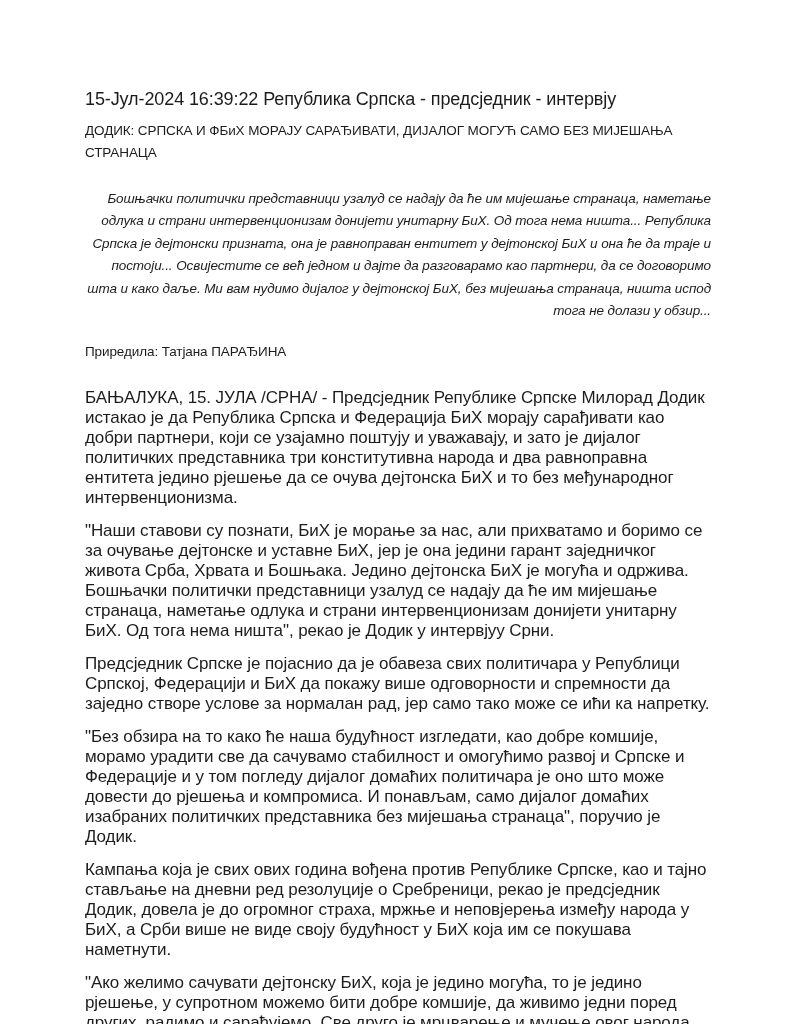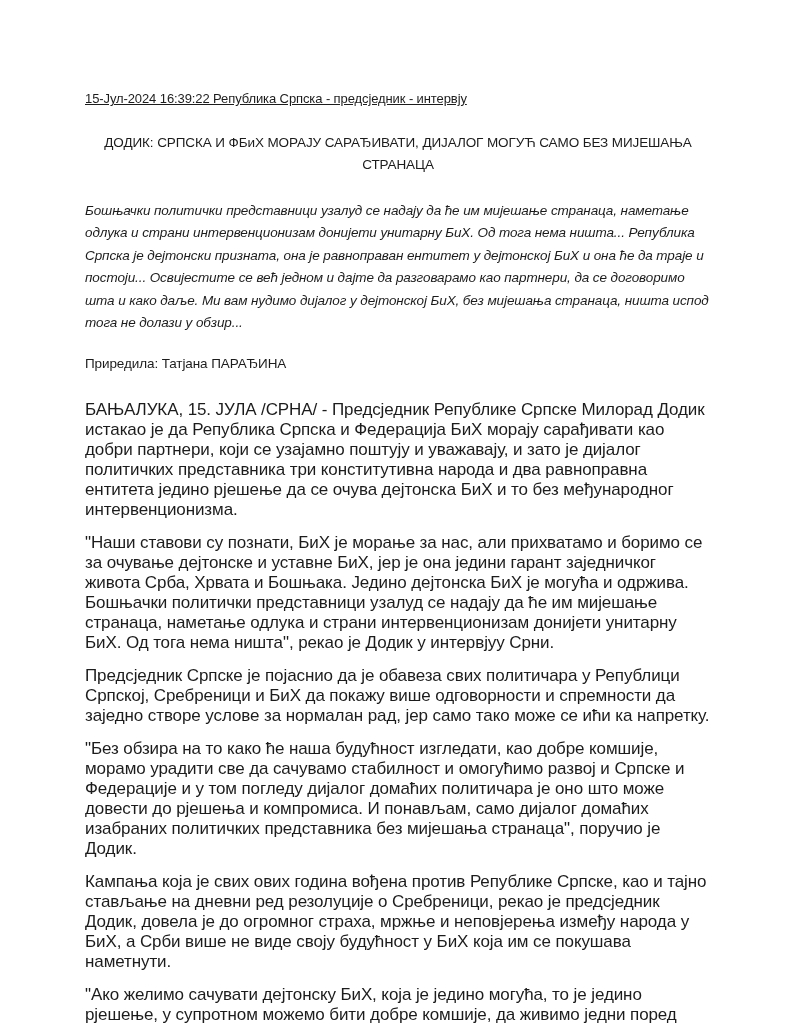--- a/index.html
+++ b/index.html
@@ -11,39 +11,38 @@
     font-family: "Liberation Sans", "DejaVu Sans", sans-serif;
     color: #1c1c1c;
   }
   .page {
     width: 791px;
     height: 1024px;
     background: #ffffff;
     padding: 88px 80px 40px 85px;
   }
   .header-line {
-    font-size: 13px;
+    font-size: 18px;
     line-height: 22px;
-    margin-bottom: 22px;
+    margin-bottom: 10px;
     letter-spacing: -0.1px;
-    text-decoration: underline;
   }
   .title {
     font-size: 13.5px;
     line-height: 22px;
     margin-bottom: 24px;
     letter-spacing: -0.1px;
-    text-align: center;
   }
   .lead {
     font-style: italic;
     font-size: 13.5px;
     line-height: 22.4px;
     margin-bottom: 19px;
     letter-spacing: -0.1px;
+    text-align: right;
   }
   .byline {
     font-size: 13.5px;
     line-height: 22px;
     margin-bottom: 25px;
     letter-spacing: -0.1px;
   }
   .body-copy p {
     font-size: 17px;
     line-height: 20px;
@@ -59,18 +58,18 @@
 
   <div class="title">ДОДИК: СРПСКА И ФБиХ МОРАЈУ САРАЂИВАТИ, ДИЈАЛОГ МОГУЋ САМО БЕЗ МИЈЕШАЊА СТРАНАЦА</div>
 
   <div class="lead">Бошњачки политички представници узалуд се надају да ће им мијешање странаца, наметање одлука и страни интервенционизам донијети унитарну БиХ. Од тога нема ништа... Република Српска је дејтонски призната, она је равноправан ентитет у дејтонској БиХ и она ће да траје и постоји... Освијестите се већ једном и дајте да разговарамо као партнери, да се договоримо шта и како даље. Ми вам нудимо дијалог у дејтонској БиХ, без мијешања странаца, ништа испод тога не долази у обзир...</div>
 
   <div class="byline">Приредила: Татјана ПАРАЂИНА</div>
 
   <div class="body-copy">
       <p>БАЊАЛУКА, 15. ЈУЛА /СРНА/ - Предсједник Републике Српске Милорад Додик истакао је да Република Српска и Федерација БиХ морају сарађивати као добри партнери, који се узајамно поштују и уважавају, и зато је дијалог политичких представника три конститутивна народа и два равноправна ентитета једино рјешење да се очува дејтонска БиХ и то без међународног интервенционизма.</p>
       <p>"Наши ставови су познати, БиХ је морање за нас, али прихватамо и боримо се за очување дејтонске и уставне БиХ, јер је она једини гарант заједничког живота Срба, Хрвата и Бошњака. Једино дејтонска БиХ је могућа и одржива. Бошњачки политички представници узалуд се надају да ће им мијешање странаца, наметање одлука и страни интервенционизам донијети унитарну БиХ. Од тога нема ништа", рекао је Додик у интервјуу Срни.</p>
-      <p>Предсједник Српске је појаснио да је обавеза свих политичара у Републици Српској, Сребреници и БиХ да покажу више одговорности и спремности да заједно створе услове за нормалан рад, јер само тако може се ићи ка напретку.</p>
+      <p>Предсједник Српске је појаснио да је обавеза свих политичара у Републици Српској, Федерацији и БиХ да покажу више одговорности и спремности да заједно створе услове за нормалан рад, јер само тако може се ићи ка напретку.</p>
       <p>"Без обзира на то како ће наша будућност изгледати, као добре комшије, морамо урадити све да сачувамо стабилност и омогућимо развој и Српске и Федерације и у том погледу дијалог домаћих политичара је оно што може довести до рјешења и компромиса. И понављам, само дијалог домаћих изабраних политичких представника без мијешања странаца", поручио је Додик.</p>
       <p>Кампања која је свих ових година вођена против Републике Српске, као и тајно стављање на дневни ред резолуције о Сребреници, рекао је предсједник Додик, довела је до огромног страха, мржње и неповјерења између народа у БиХ, а Срби више не виде своју будућност у БиХ која им се покушава наметнути.</p>
       <p>"Ако желимо сачувати дејтонску БиХ, која је једино могућа, то је једино рјешење, у супротном можемо бити добре комшије, да живимо једни поред других, радимо и сарађујемо. Све друго је мрцварење и мучење овог народа који 29 година након Дејтона жели да живи нормално, ради и привређује", истакао је предсједник Српске.</p>
     </div>
 </div>
 
 </body></html>

